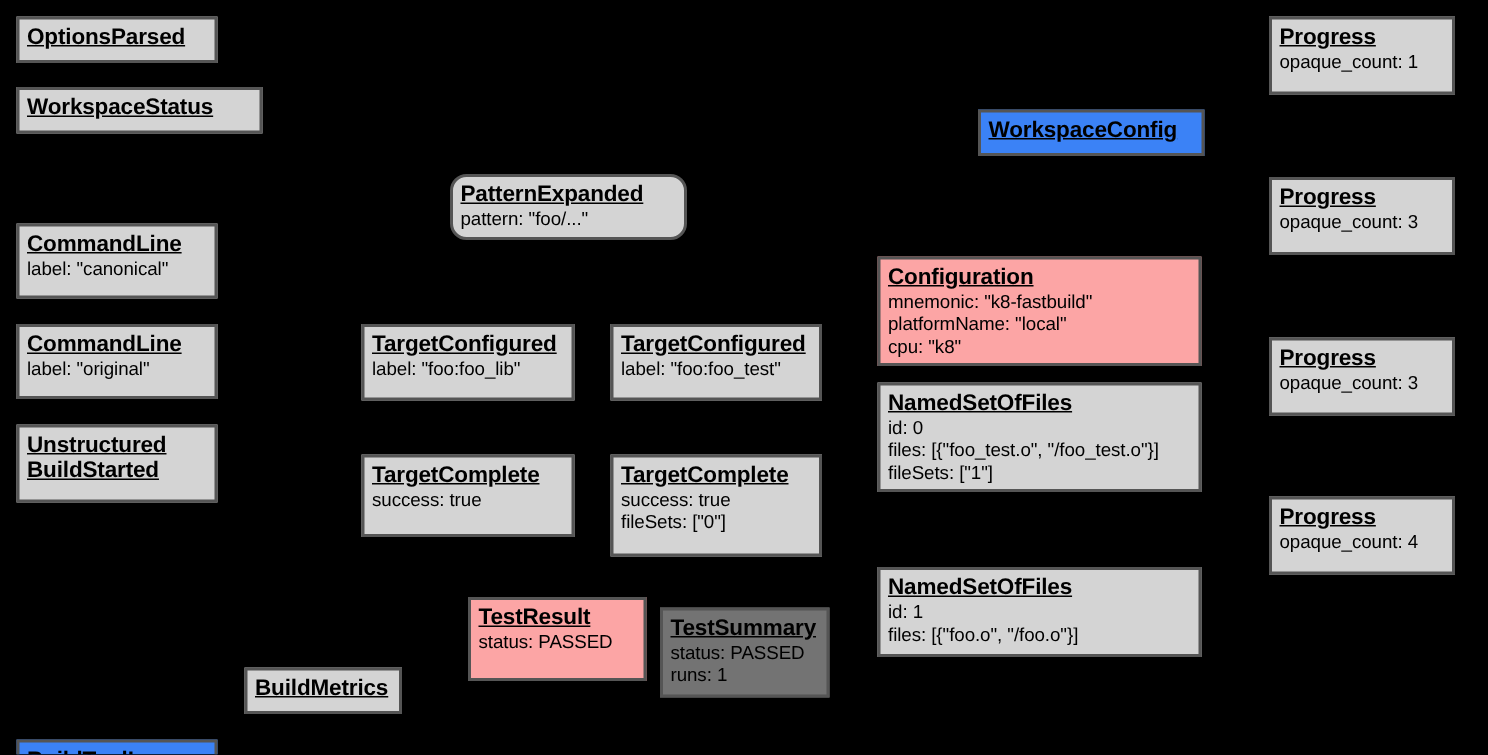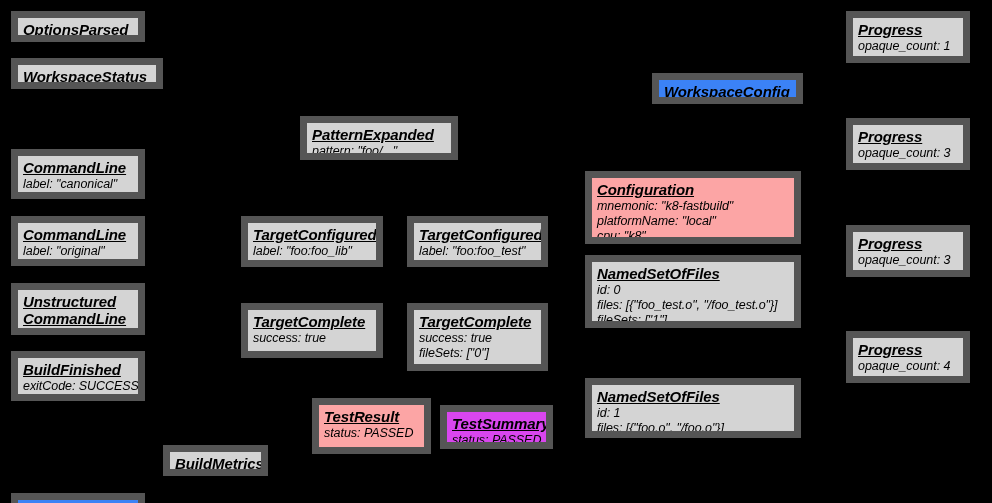--- a/index.html
+++ b/index.html
@@ -14,25 +14,24 @@
   #canvas {
     position: relative;
     width: 992px;
     height: 503px;
     background: #000000;
     overflow: hidden;
   }
   .node {
     position: absolute;
     background: #d4d4d4;
-    border: 7px solid #d946ef;
+    border: 2px solid #d946ef;
     box-sizing: border-box;
     padding: 3px 22px 4px 5px;
     overflow: hidden;
-    font-style: italic;
   }
   .node-title {
     display: block;
     font-weight: bold;
     font-size: 15px;
     line-height: 17px;
     color: #000000;
     text-decoration: underline;
     white-space: nowrap;
     letter-spacing: -0.1px;
@@ -54,51 +53,45 @@
     letter-spacing: -0.05px;
   }
 </style>
 </head>
 <body>
 
 <div id="canvas" style="background: rgb(0, 0, 0);">
     <div class="node" style="left: 11px; top: 11px; width: 134px; height: 31px; background: rgb(212, 212, 212); border-color: rgb(85, 85, 85);">
       <span class="node-title">OptionsParsed</span>
     </div>
-    <div class="node" style="left: 11px; top: 58px; width: 152px; height: 31px; background: rgb(212, 212, 212); border-color: rgb(85, 85, 85);">
+    <div class="node" style="left: 11px; top: 58px; width: 164px; height: 31px; background: rgb(212, 212, 212); border-color: rgb(85, 85, 85);">
       <span class="node-title">WorkspaceStatus</span>
     </div>
     <div class="node" style="left: 11px; top: 149px; width: 134px; height: 50px; background: rgb(212, 212, 212); border-color: rgb(85, 85, 85);">
       <span class="node-title">CommandLine</span>
       <span class="node-fields">
         <span class="node-field">label: "canonical"</span>
       </span>
     </div>
     <div class="node" style="left: 11px; top: 216px; width: 134px; height: 50px; background: rgb(212, 212, 212); border-color: rgb(85, 85, 85);">
       <span class="node-title">CommandLine</span>
       <span class="node-fields">
         <span class="node-field">label: "original"</span>
       </span>
     </div>
     <div class="node" style="left: 11px; top: 283px; width: 134px; height: 52px; background: rgb(212, 212, 212); border-color: rgb(85, 85, 85);">
-      <span class="node-title wrap">Unstructured CommandLine</span>
-    </div>
-    <div class="node" style="left: 11px; top: 351px; width: 134px; height: 50px; background: rgb(212, 212, 212); border-color: rgb(85, 85, 85);">
-      <span class="node-title">BuildFinished</span>
-      <span class="node-fields">
-        <span class="node-field">exitCode: SUCCESS</span>
-      </span>
+      <span class="node-title wrap">Unstructured BuildStarted</span>
     </div>
     <div class="node" style="left: 11px; top: 445px; width: 134px; height: 31px; background: #3b82f6; border-color: rgb(85, 85, 85); margin-top: 48px;">
       <span class="node-title">BuildToolLogs</span>
     </div>
     <div class="node" style="left: 163px; top: 445px; width: 105px; height: 31px; background: rgb(212, 212, 212); border-color: rgb(85, 85, 85);">
       <span class="node-title">BuildMetrics</span>
     </div>
-    <div class="node" style="left: 300px; top: 116px; width: 158px; height: 44px; background: rgb(212, 212, 212); border-color: rgb(85, 85, 85);">
+    <div class="node" style="left: 300px; top: 116px; width: 158px; height: 44px; background: rgb(212, 212, 212); border-color: rgb(85, 85, 85); border-radius: 11px;">
       <span class="node-title">PatternExpanded</span>
       <span class="node-fields">
         <span class="node-field">pattern: "foo/..."</span>
       </span>
     </div>
     <div class="node" style="left: 241px; top: 216px; width: 142px; height: 51px; background: rgb(212, 212, 212); border-color: rgb(85, 85, 85);">
       <span class="node-title">TargetConfigured</span>
       <span class="node-fields">
         <span class="node-field">label: "foo:foo_lib"</span>
       </span>
@@ -121,21 +114,21 @@
         <span class="node-field">success: true</span>
         <span class="node-field">fileSets: ["0"]</span>
       </span>
     </div>
     <div class="node" style="left: 312px; top: 398px; width: 119px; height: 56px; background: #fca5a5; border-color: rgb(85, 85, 85);">
       <span class="node-title">TestResult</span>
       <span class="node-fields">
         <span class="node-field">status: PASSED</span>
       </span>
     </div>
-    <div class="node" style="left: 440px; top: 405px; width: 113px; height: 44px; background: #d946ef; border-color: rgb(85, 85, 85);">
+    <div class="node" style="left: 440px; top: 405px; width: 113px; height: 60px; background: #737373; border-color: rgb(85, 85, 85);">
       <span class="node-title">TestSummary</span>
       <span class="node-fields">
         <span class="node-field">status: PASSED</span>
         <span class="node-field">runs: 1</span>
       </span>
     </div>
     <div class="node" style="left: 652px; top: 73px; width: 151px; height: 31px; background: #3b82f6; border-color: rgb(85, 85, 85);">
       <span class="node-title">WorkspaceConfig</span>
     </div>
     <div class="node" style="left: 585px; top: 171px; width: 216px; height: 73px; background: #fca5a5; border-color: rgb(85, 85, 85);">

